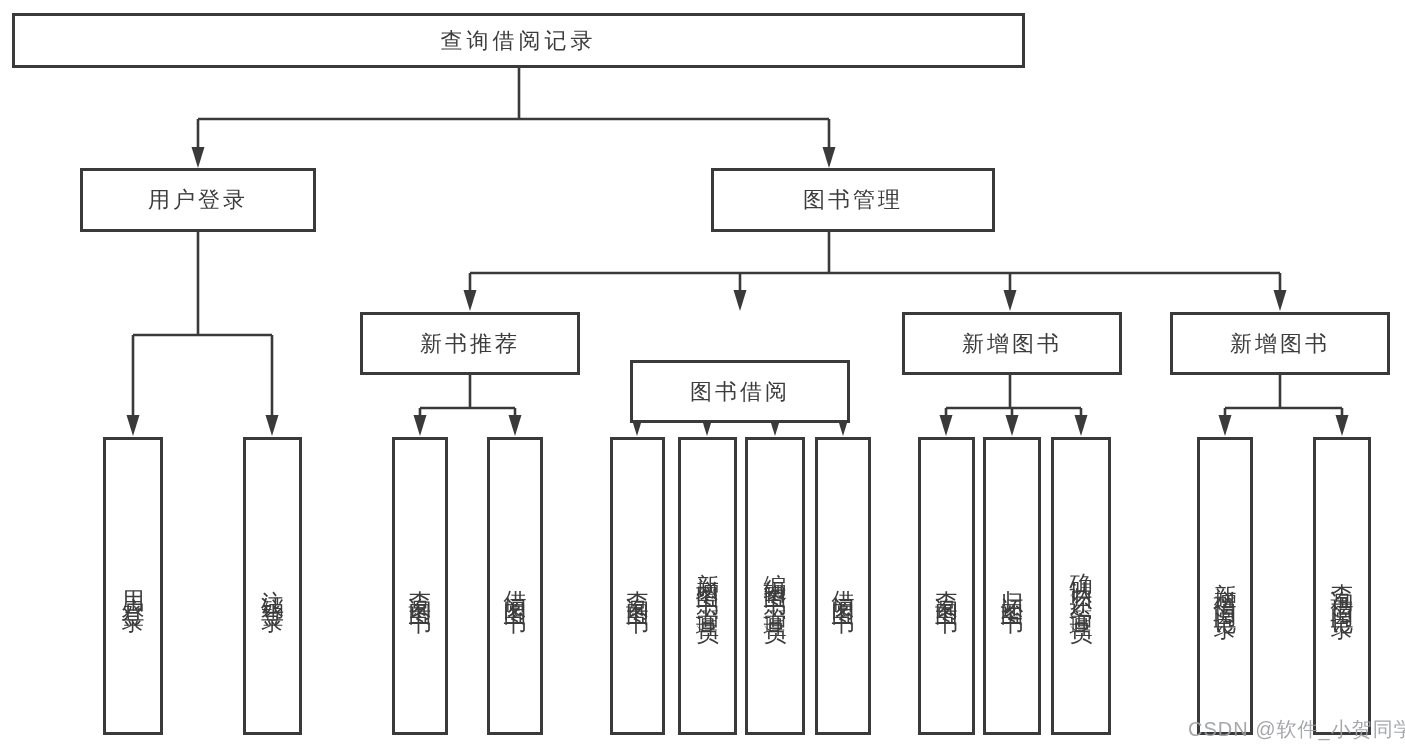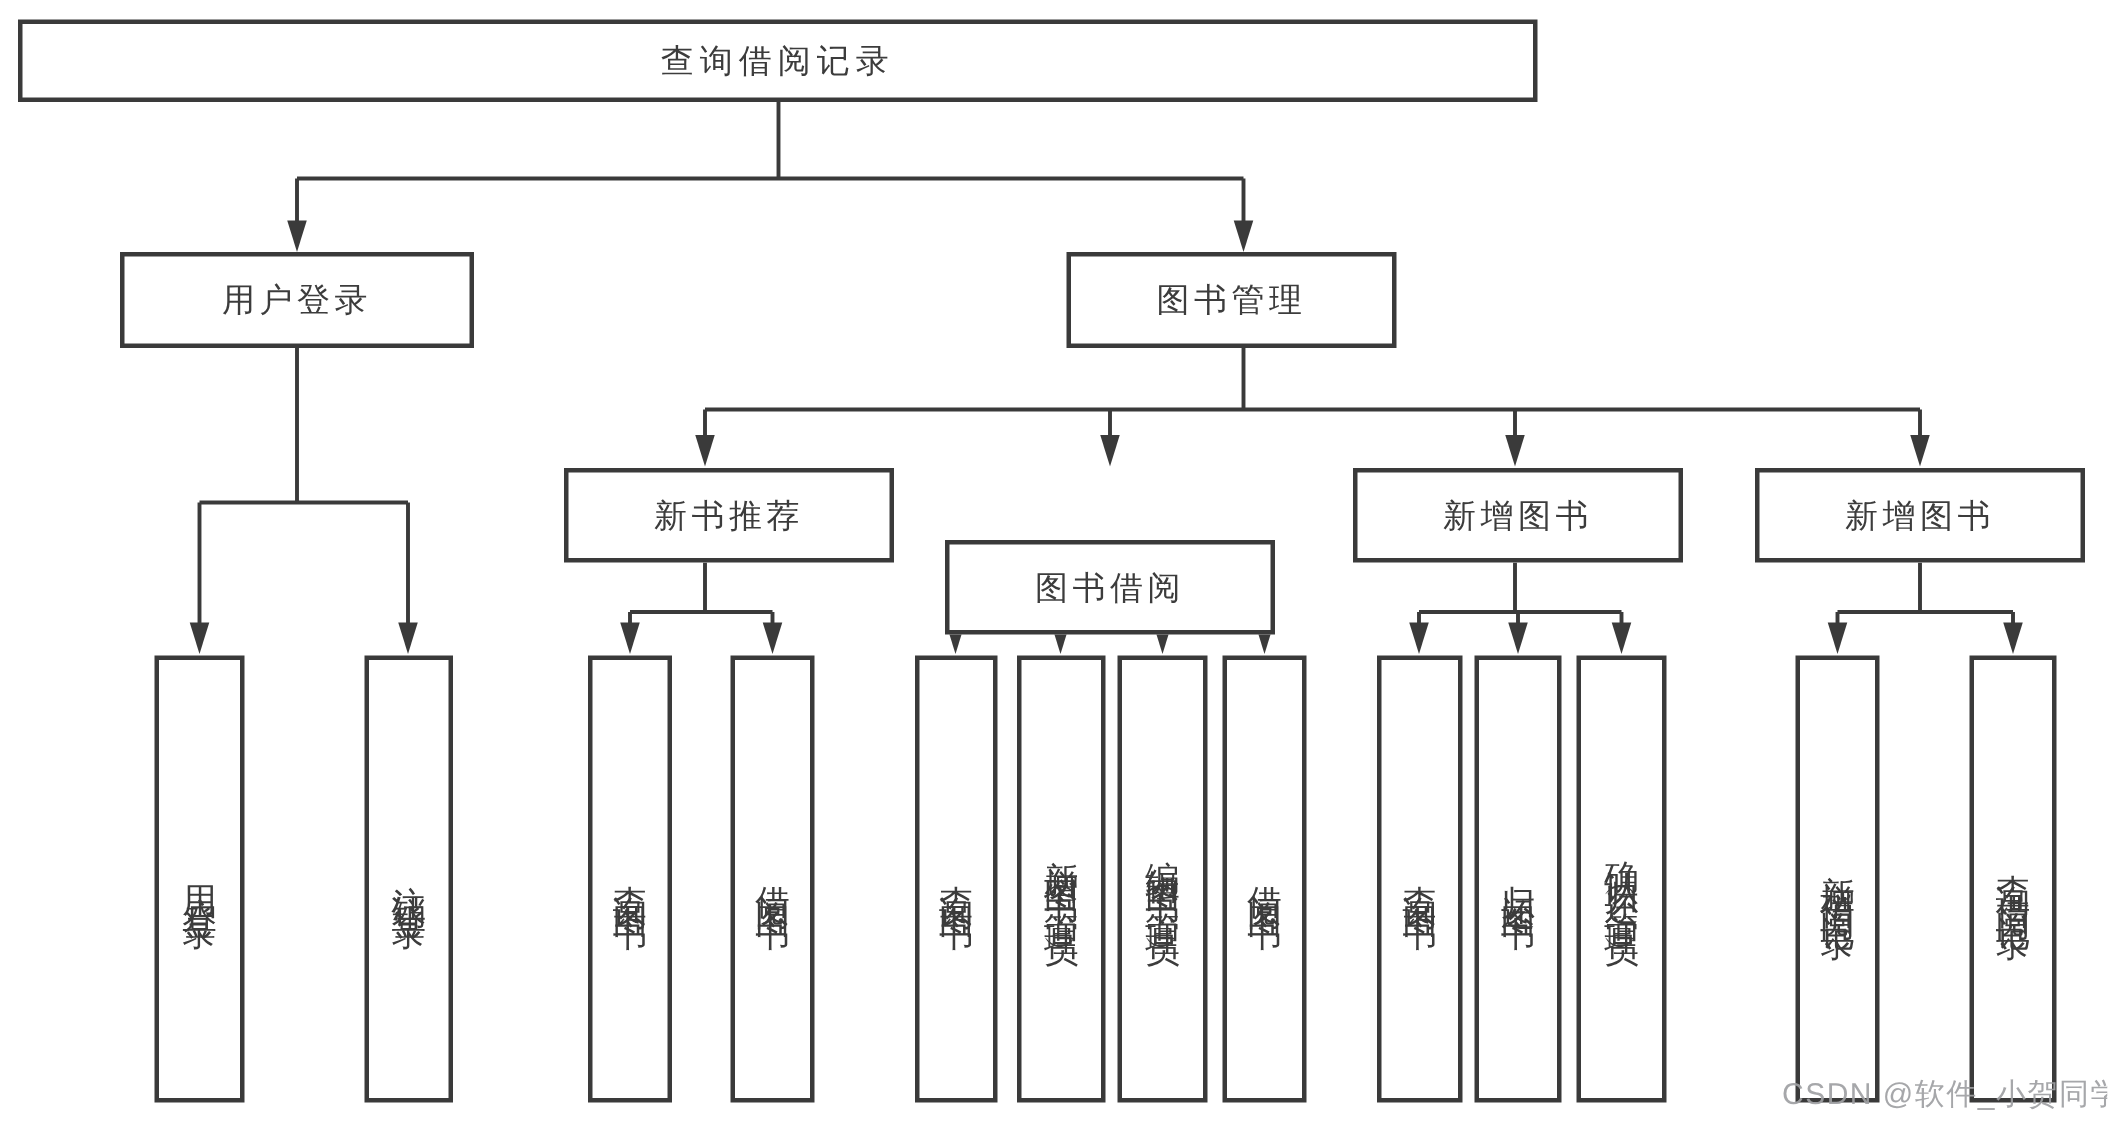--- a/index.html
+++ b/index.html
@@ -106,23 +106,23 @@
     <g>
       <path d="M1280,375 V408 M1225,408 H1342 M1225,408 V421 M1342,408 V421"></path>
       <polygon points="1225,436 1218.5,415 1231.5,415"></polygon>
       <polygon points="1342,436 1335.5,415 1348.5,415"></polygon>
     </g>
   </svg>
 
   <div class="node h root" style="left:12px;top:13px;width:1013px;height:55px;">查询借阅记录</div>
 
   <div class="node h" style="left:80px;top:168px;width:236px;height:64px;">用户登录</div>
-  <div class="node h" style="left:711px;top:168px;width:220px;height:64px;">图书管理</div>
+  <div class="node h" style="left:711px;top:168px;width:284px;height:64px;">图书管理</div>
 
-  <div class="node h" style="left:360px;top:312px;width:220px;height:63px;margin-left:16px;">新书推荐</div>
+  <div class="node h" style="left:360px;top:312px;width:220px;height:63px;">新书推荐</div>
   <div class="node h" style="left:630px;top:312px;width:220px;height:63px;margin-top:48px;">图书借阅</div>
   <div class="node h" style="left:902px;top:312px;width:220px;height:63px;">新增图书</div>
   <div class="node h" style="left:1170px;top:312px;width:220px;height:63px;">新增图书</div>
 
   <div class="node v" style="left:103px;top:437px;width:60px;height:298px;">用户登录</div>
   <div class="node v" style="left:243px;top:437px;width:59px;height:298px;">注销登录</div>
 
   <div class="node v" style="left:392px;top:437px;width:56px;height:298px;">查询图书</div>
   <div class="node v" style="left:487px;top:437px;width:56px;height:298px;">借阅图书</div>
 

